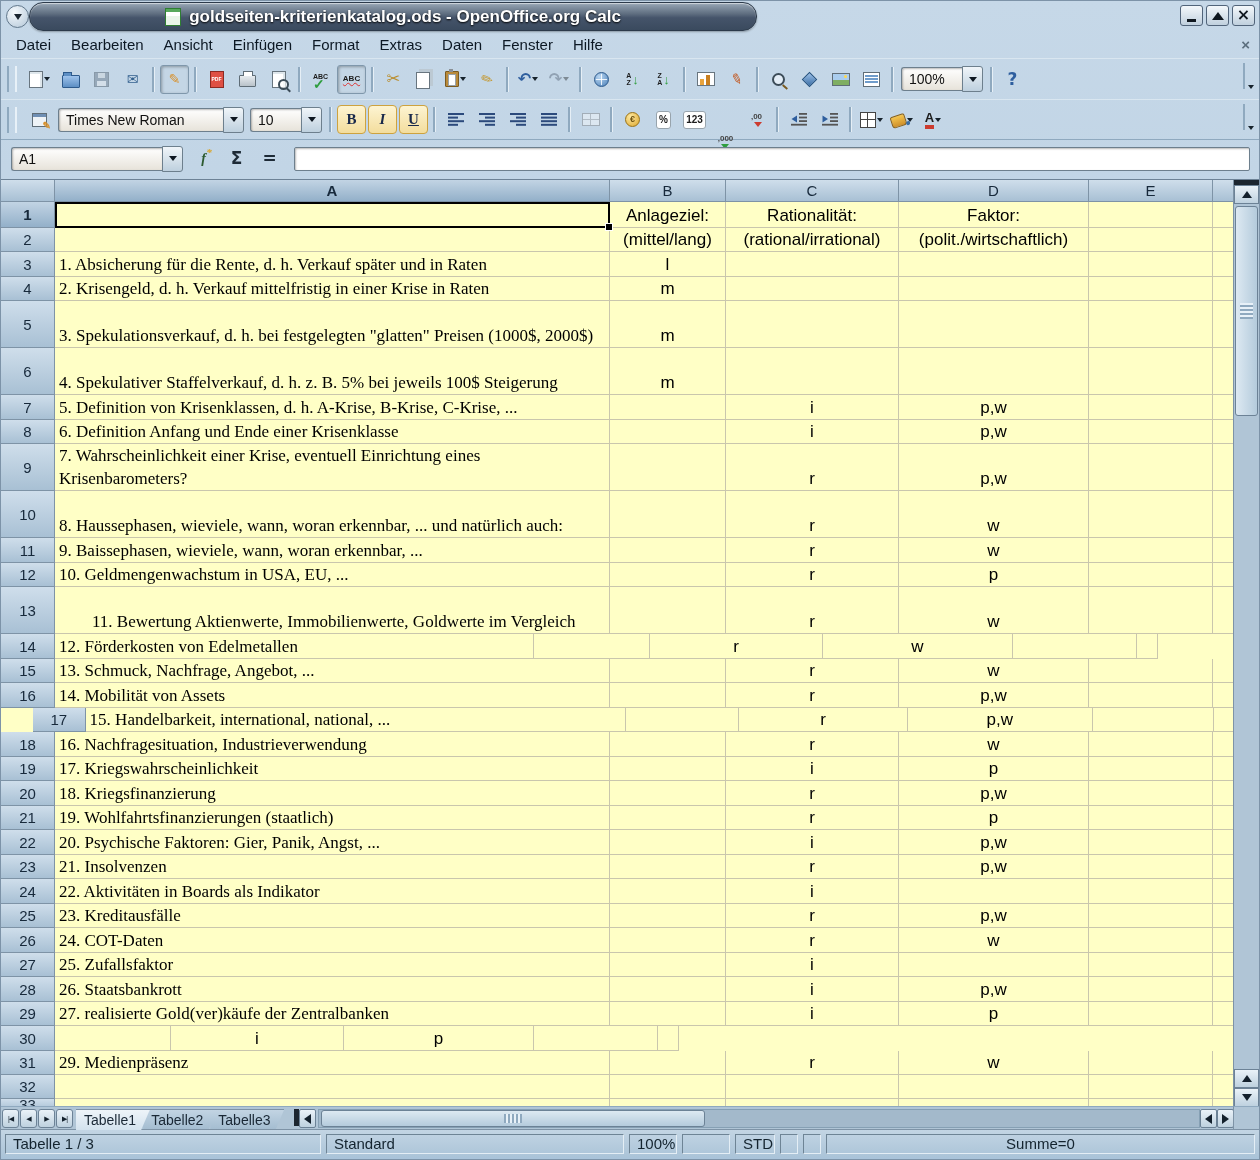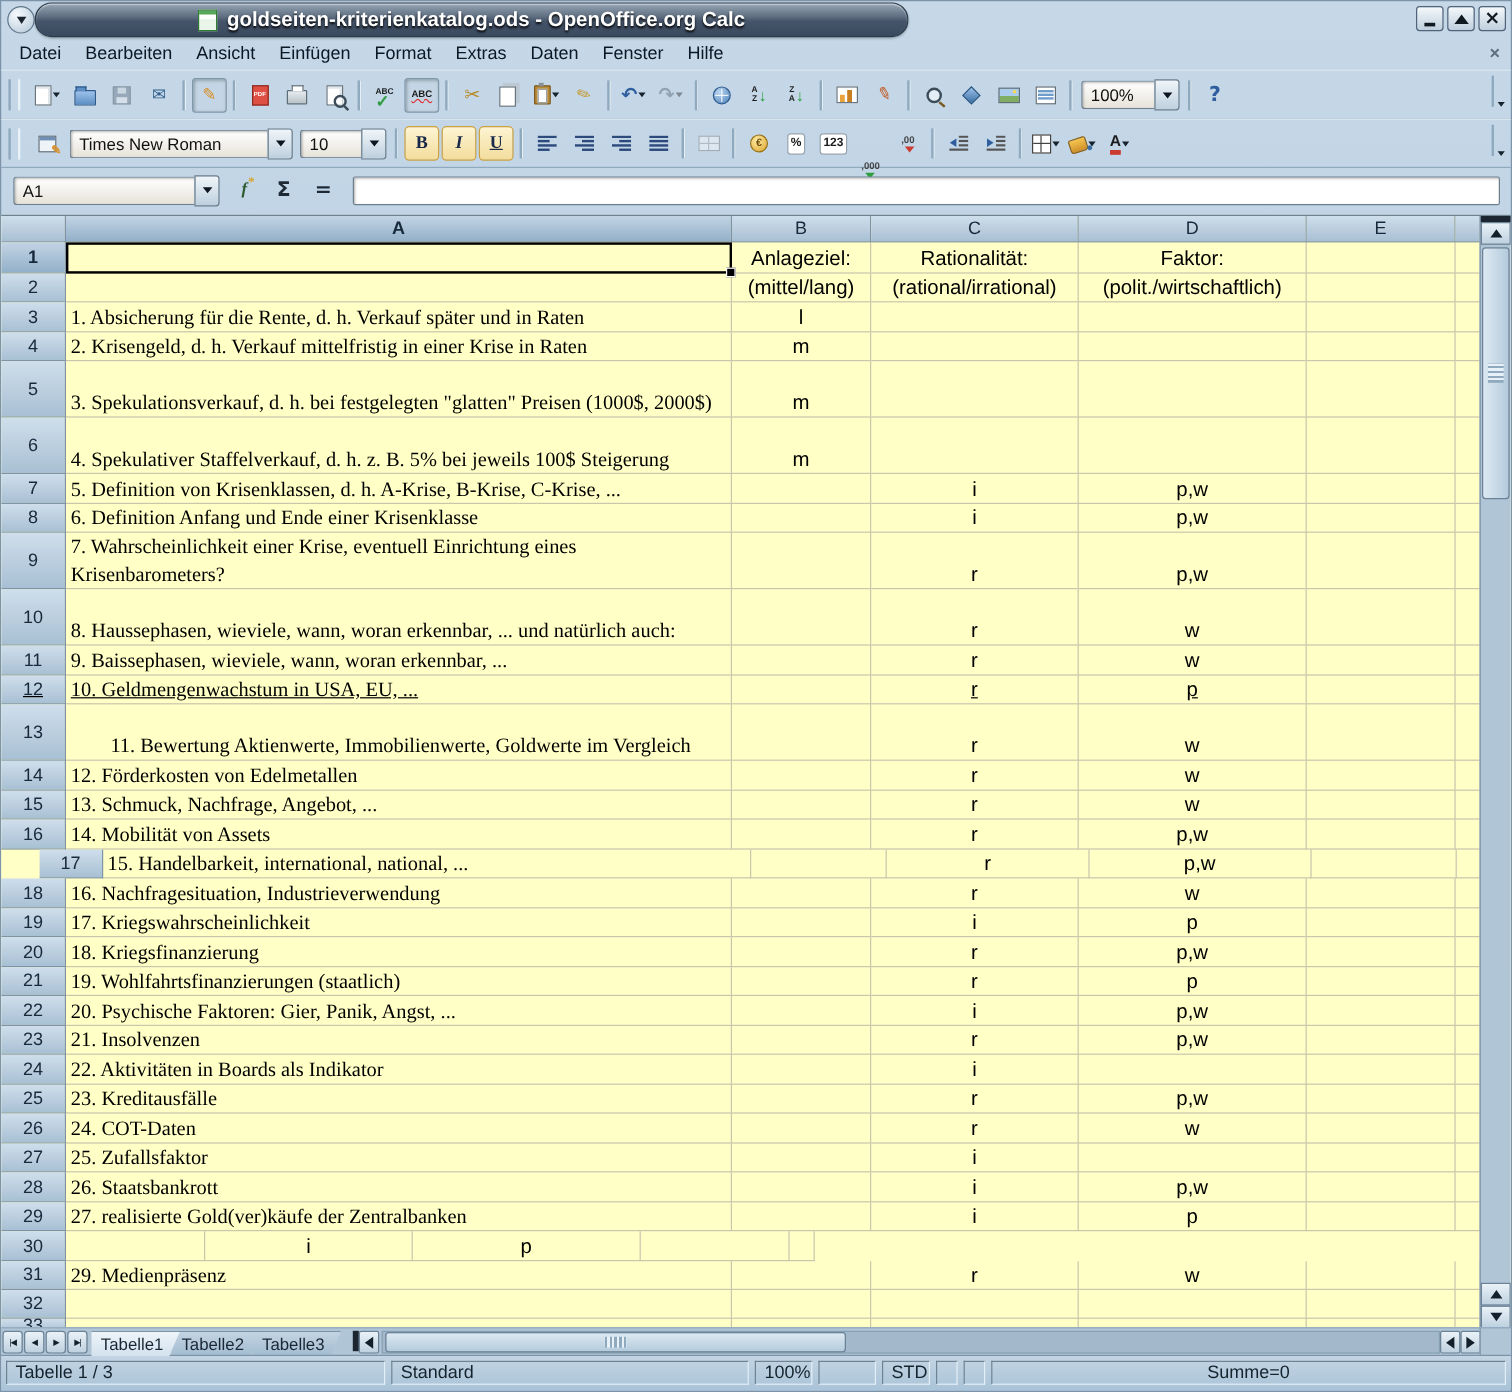--- a/index.html
+++ b/index.html
@@ -649,41 +649,41 @@
         </div>
         <div class="r" style="height: 25px;">
           <div class="rh hdrbg">11</div>
           <div class="c col-a" style="width: 555px;">9. Baissephasen, wieviele, wann, woran erkennbar, ...</div>
           <div class="c mid" style="width: 116px;"></div>
           <div class="c mid" style="width: 173px;">r</div>
           <div class="c mid" style="width: 190px;">w</div>
           <div class="c mid" style="width: 124px;"></div>
           <div class="c mid" style="width: 21px;"></div>
         </div>
-        <div class="r" style="height: 24px; text-decoration: underline;">
+        <div class="r" style="height: 24px;">
           <div class="rh hdrbg">12</div>
           <div class="c col-a" style="width: 555px;">10. Geldmengenwachstum in USA, EU, ...</div>
           <div class="c mid" style="width: 116px;"></div>
           <div class="c mid" style="width: 173px;">r</div>
           <div class="c mid" style="width: 190px;">p</div>
           <div class="c mid" style="width: 124px;"></div>
           <div class="c mid" style="width: 21px;"></div>
         </div>
         <div class="r" style="height: 47px;">
           <div class="rh hdrbg">13</div>
           <div class="c col-a" style="width: 555px; padding-left: 37px;">11. Bewertung Aktienwerte, Immobilienwerte, Goldwerte im Vergleich</div>
           <div class="c mid" style="width: 116px;"></div>
           <div class="c mid" style="width: 173px;">r</div>
           <div class="c mid" style="width: 190px;">w</div>
           <div class="c mid" style="width: 124px;"></div>
           <div class="c mid" style="width: 21px;"></div>
         </div>
         <div class="r" style="height: 25px;">
           <div class="rh hdrbg">14</div>
-          <div class="c col-a" style="width: 555px;">12. Förderkosten von Edelmetallen</div>
+          <div class="c col-a" style="width: 479px;">12. Förderkosten von Edelmetallen</div>
           <div class="c mid" style="width: 116px;"></div>
           <div class="c mid" style="width: 173px;">r</div>
           <div class="c mid" style="width: 190px;">w</div>
           <div class="c mid" style="width: 124px;"></div>
           <div class="c mid" style="width: 21px;"></div>
         </div>
         <div class="r" style="height: 24px;">
           <div class="rh hdrbg">15</div>
           <div class="c col-a" style="width: 555px;">13. Schmuck, Nachfrage, Angebot, ...</div>
           <div class="c mid" style="width: 116px;"></div>

